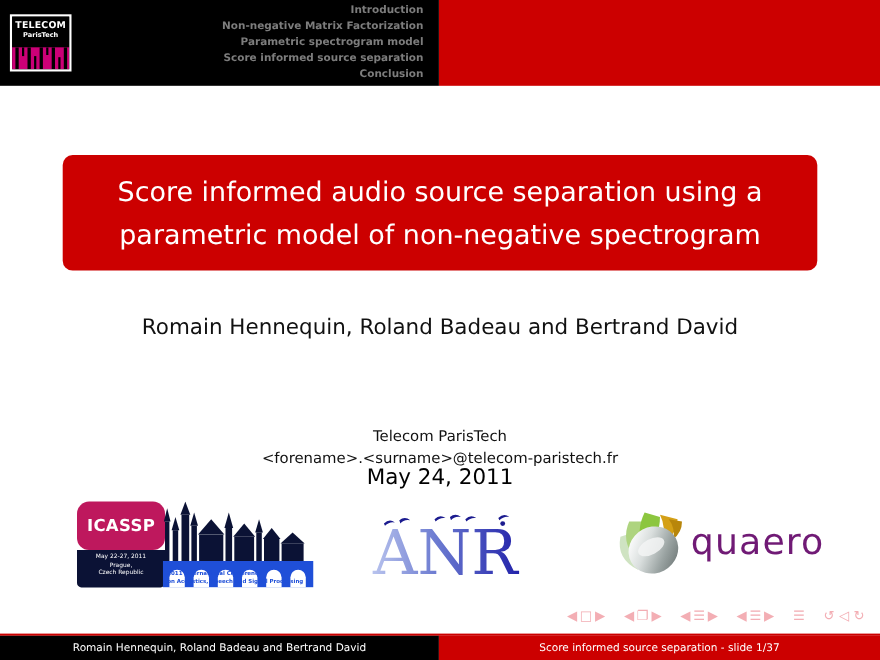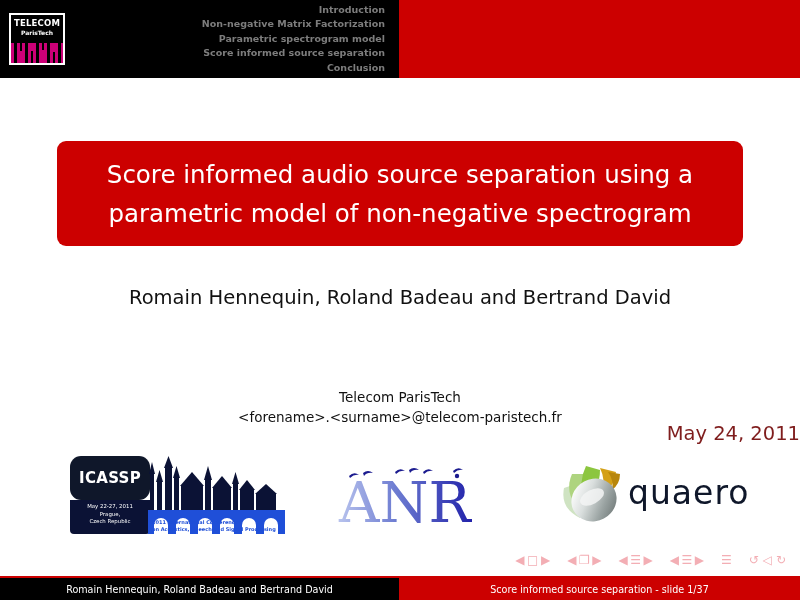--- a/index.html
+++ b/index.html
@@ -148,22 +148,22 @@
     font-size: 13.5px;
     line-height: 20px;
     margin-top: 40px;
   }
   .affil-email { display: block; }
   .date {
     position: absolute;
     left: 0;
     top: 422px;
     width: 800px;
-    text-align: right;
-    color: #7f1d1d;
+    text-align: center;
+    color: #000000;
     font-family: "DejaVu Sans", sans-serif;
     font-size: 19.5px;
   }
 
   
   .logos {
     position: absolute;
     left: 0;
     top: 450px;
     width: 800px;
@@ -175,21 +175,21 @@
     position: absolute;
     left: 70px;
     top: 6px;
     width: 215px;
     height: 78px;
   }
   .icassp-badge {
     position: absolute;
     left: 0; top: 0;
     width: 80px; height: 44px;
-    background: #0f172a;
+    background: #be185d;
     border-radius: 11px;
     color: #ffffff;
     font-family: "DejaVu Sans", sans-serif;
     font-weight: bold;
     font-size: 15px;
     letter-spacing: 0.3px;
     display: flex;
     align-items: center;
     justify-content: center;
   }
@@ -238,21 +238,21 @@
     position: absolute;
     left: 556px;
     top: 4px;
     width: 205px;
     height: 80px;
   }
   .quaero-word {
     position: absolute;
     left: 72px;
     top: 22px;
-    color: #0f172a;
+    color: #701a75;
     font-family: "DejaVu Sans", sans-serif;
     font-size: 33px;
     letter-spacing: 1px;
     line-height: 33px;
   }
 
   
   .nav-symbols {
     position: absolute;
     right: 14px;

